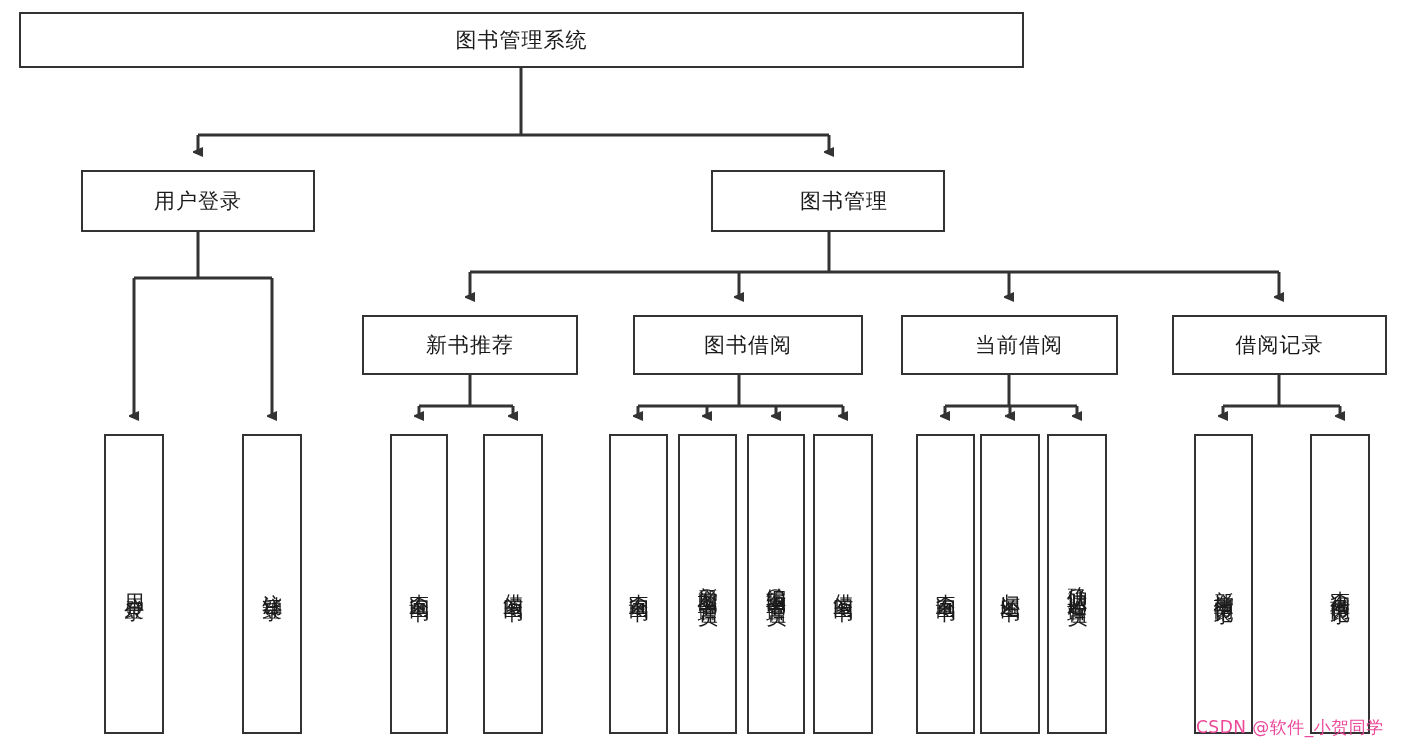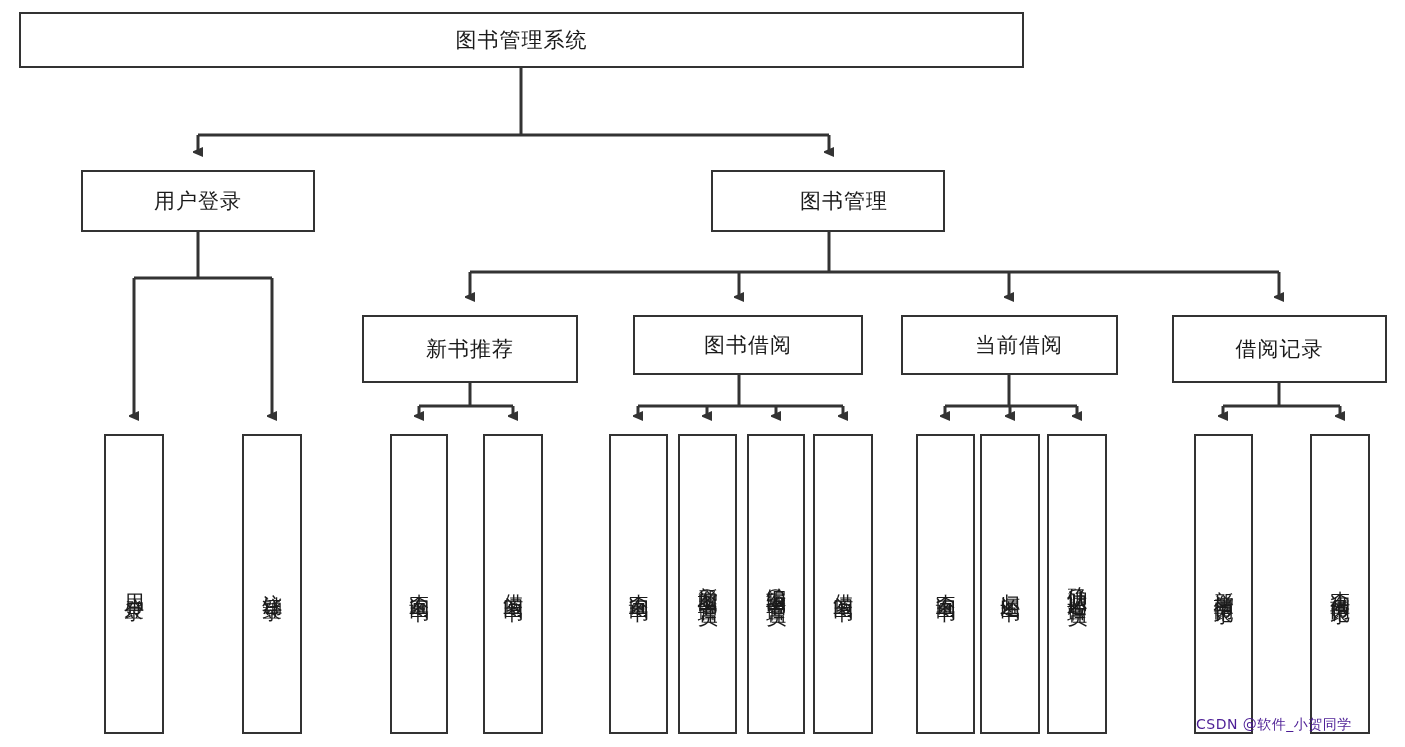--- a/index.html
+++ b/index.html
@@ -51,22 +51,22 @@
     writing-mode: vertical-rl;
     text-orientation: upright;
     white-space: normal;
     text-align: center;
   }
   .node-label {
     white-space: nowrap;
   }
   #watermark {
     position: absolute;
-    color: #4c1d95;
-    font-size: 14px;
+    color: #ec4899;
+    font-size: 17px;
     letter-spacing: 0.5px;
     white-space: nowrap;
     pointer-events: none;
   }
 </style>
 </head>
 <body>
 
 <div id="canvas">
 
@@ -124,30 +124,30 @@
     <span class="node-label">图书管理系统</span>
   </div>
 
   <div class="node-box horiz" style="left:81px; top:170px; width:234px; height:62px;">
     <span class="node-label">用户登录</span>
   </div>
   <div class="node-box horiz" style="left:711px; top:170px; width:234px; height:62px;padding-left:32px;">
     <span class="node-label">图书管理</span>
   </div>
 
-  <div class="node-box horiz" style="left:362px; top:315px; width:216px; height:68px;">
+  <div class="node-box horiz" style="left:362px; top:315px; width:216px; height:60px;">
     <span class="node-label">新书推荐</span>
   </div>
   <div class="node-box horiz" style="left:633px; top:315px; width:230px; height:60px;">
     <span class="node-label">图书借阅</span>
   </div>
   <div class="node-box horiz" style="left:901px; top:315px; width:217px; height:60px;padding-left:19px;">
     <span class="node-label">当前借阅</span>
   </div>
-  <div class="node-box horiz" style="left:1172px; top:315px; width:215px; height:68px;">
+  <div class="node-box horiz" style="left:1172px; top:315px; width:215px; height:60px;">
     <span class="node-label">借阅记录</span>
   </div>
 
   <div class="node-box vert" style="left:104px; top:434px; width:60px; height:300px;">
     <span class="vert-label">用户登录</span>
   </div>
   <div class="node-box vert" style="left:242px; top:434px; width:60px; height:300px;">
     <span class="vert-label">注销登录</span>
   </div>
   <div class="node-box vert" style="left:390px; top:434px; width:58px; height:300px;">

